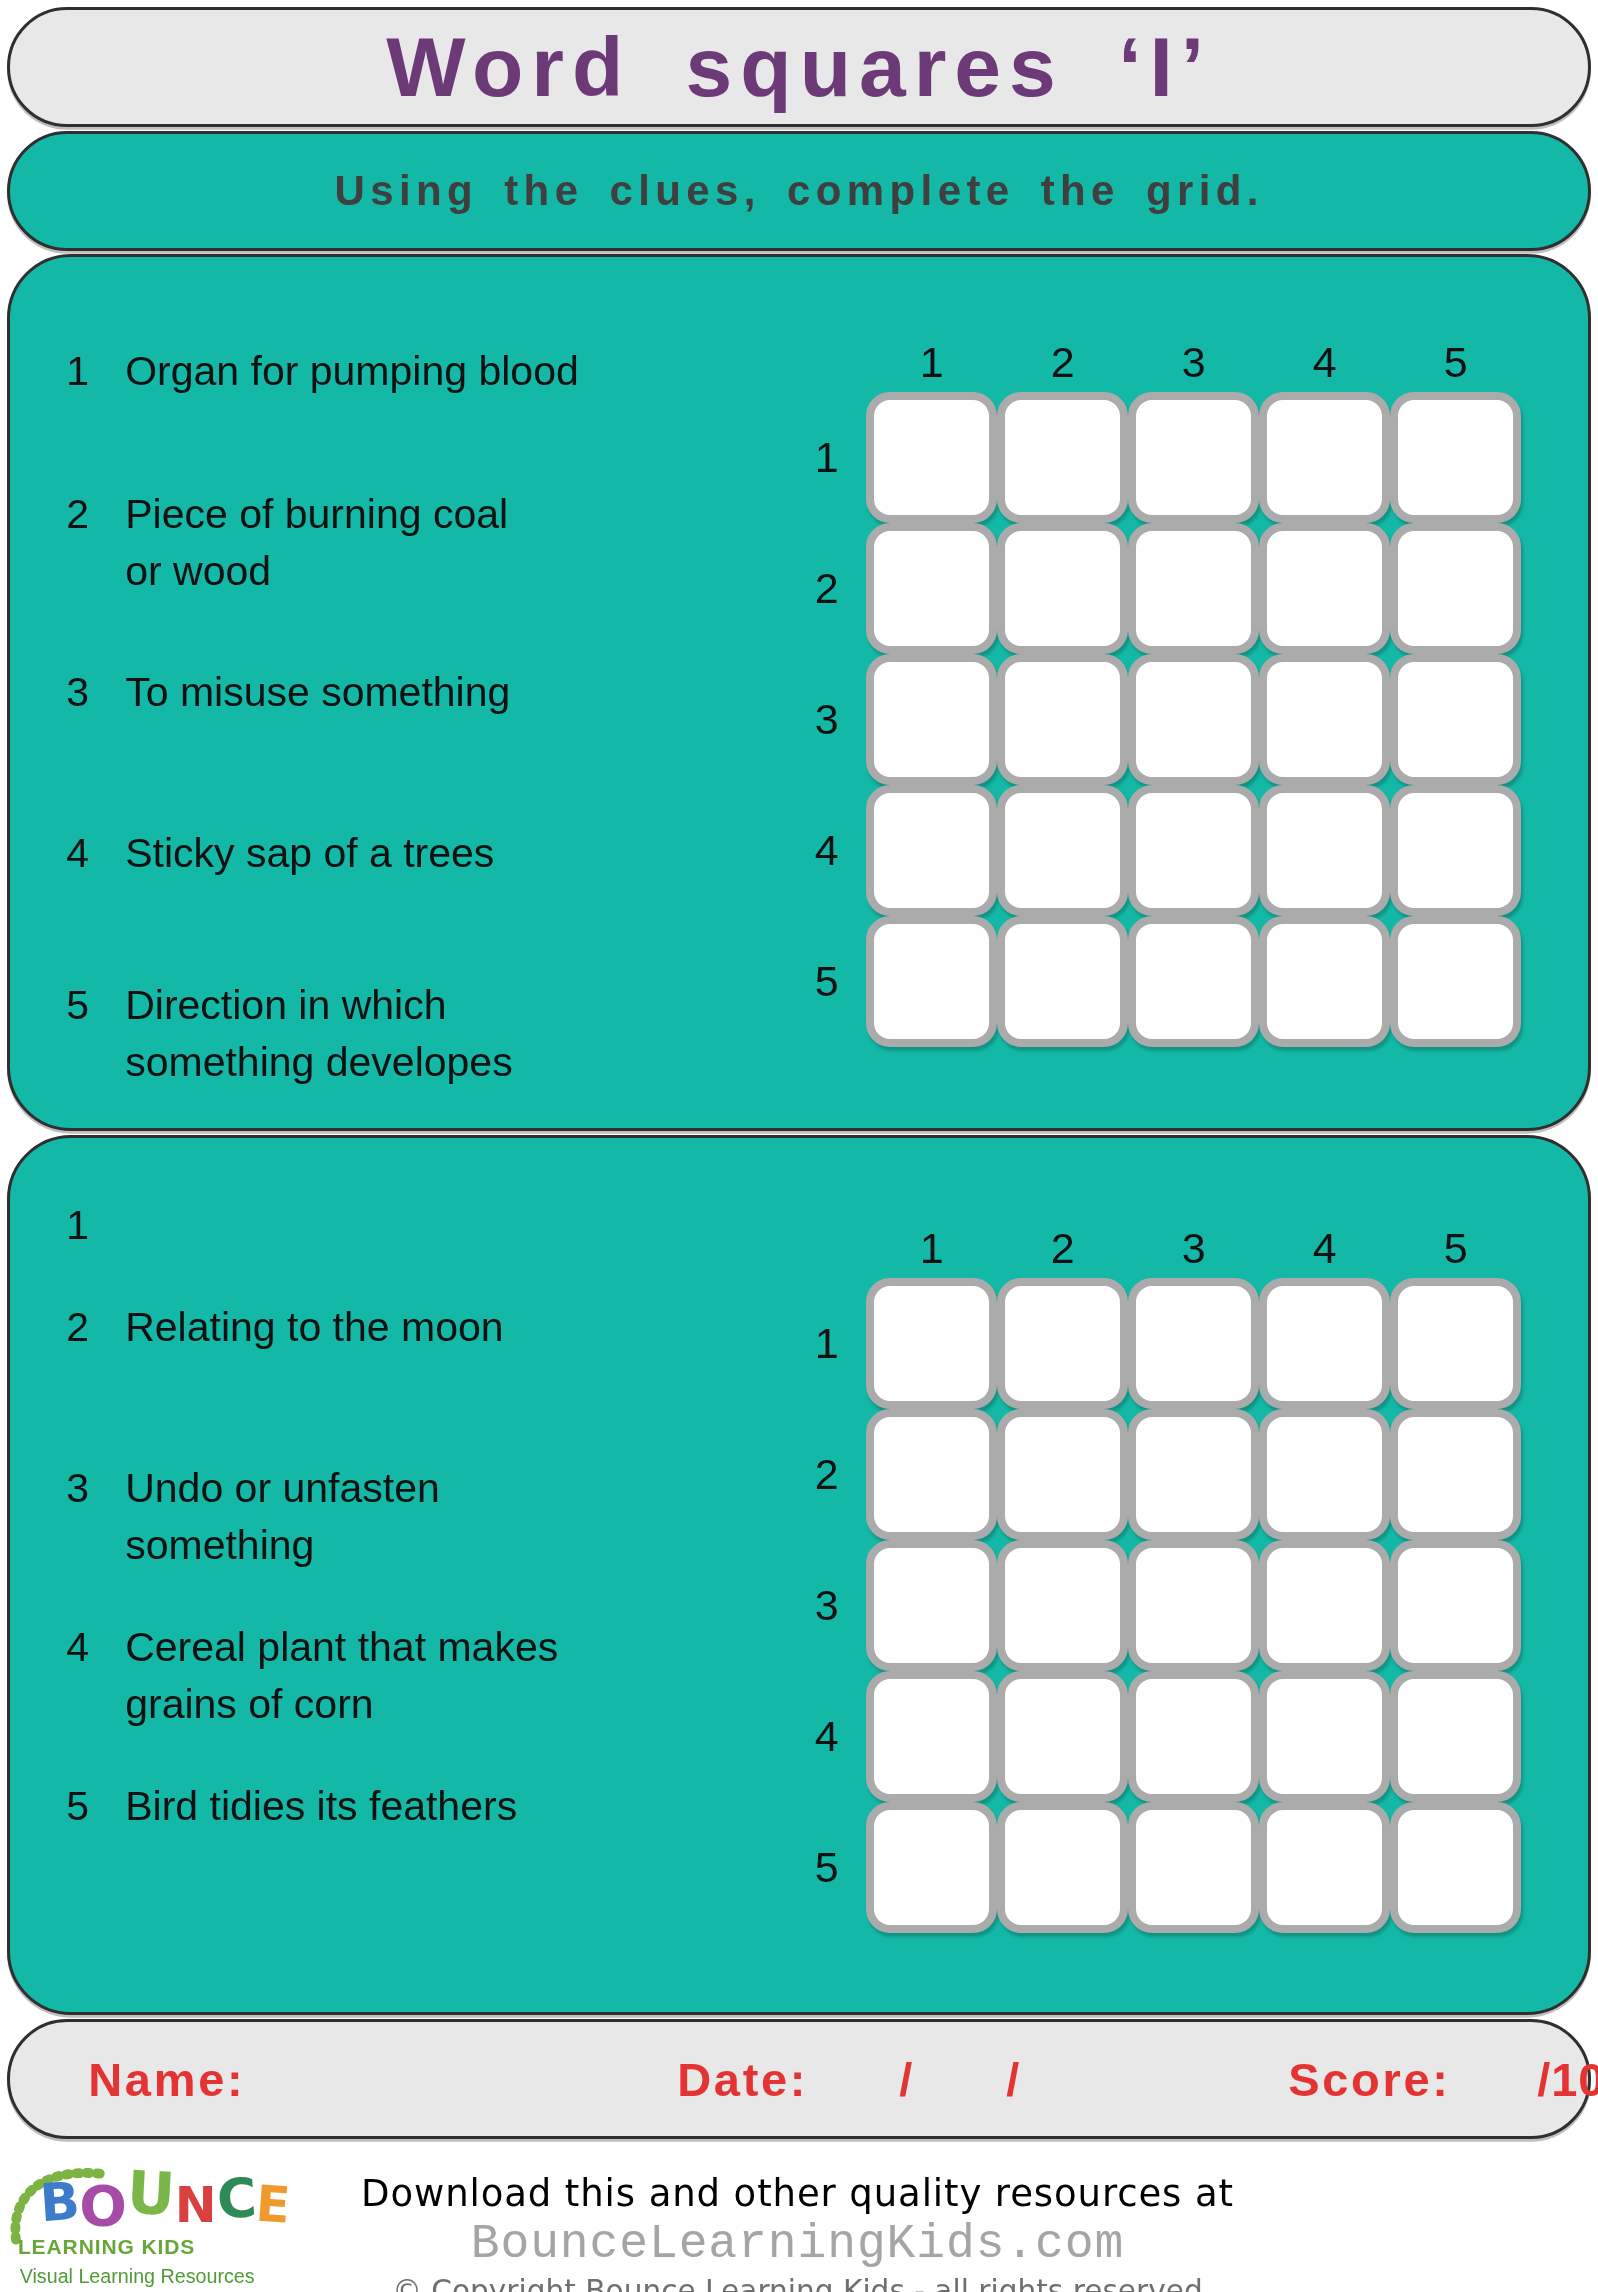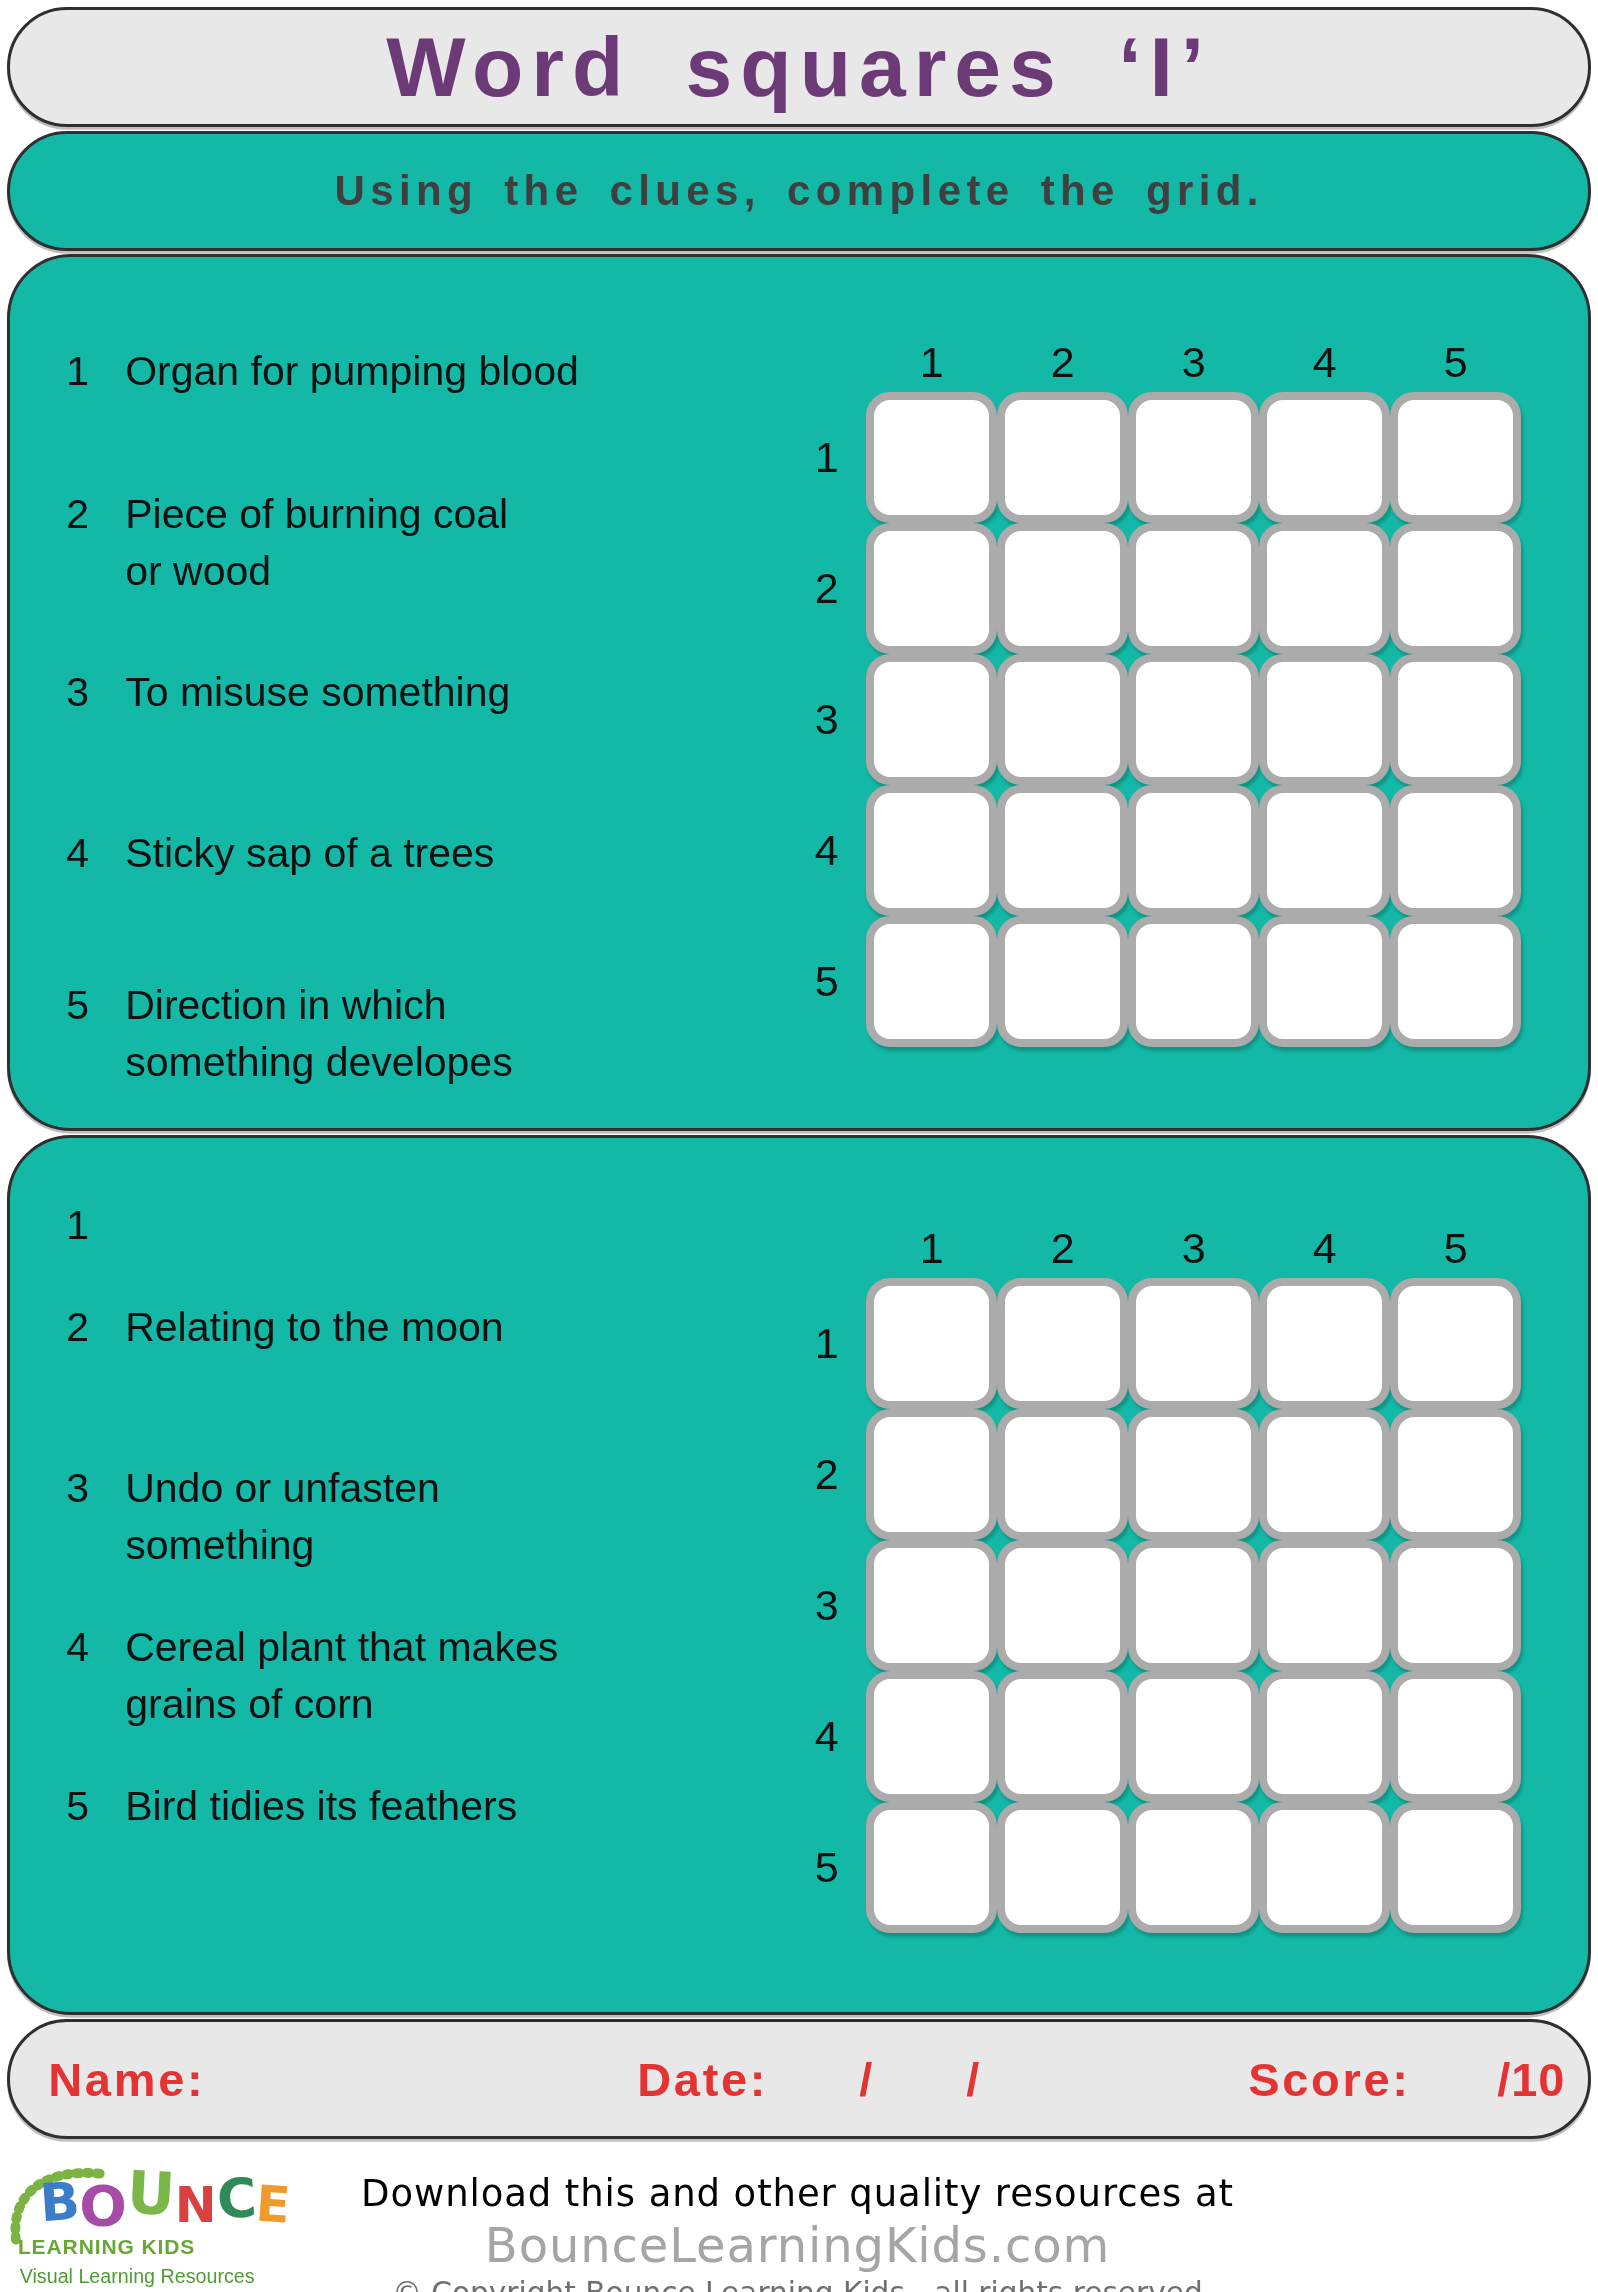--- a/index.html
+++ b/index.html
@@ -50,34 +50,34 @@
   .grid-body{display:flex;}
   .row-headers{width:79px;display:flex;flex-direction:column;font-size:43px;}
   .row-headers span{height:131px;display:flex;align-items:center;justify-content:center;}
   .cells{display:grid;grid-template-columns:repeat(5,131px);grid-auto-rows:131px;
          filter:drop-shadow(2.7px 4.5px 1.8px rgba(0,0,0,0.20));}
   .cell{box-sizing:border-box;border:8px solid #ababab;border-radius:24px;background:#fff;}
 
   
   .name-bar{top:2019px;height:120px;background:#e9e8e9;}
   .nb{position:absolute;top:50%;transform:translateY(-50%);
-      font-size:47px;font-weight:bold;letter-spacing:2.7px;color:#e43333;white-space:nowrap;}
+      font-size:47px;font-weight:bold;letter-spacing:2.7px;color:#e43333;white-space:nowrap;margin-left:40px;}
   .nb-name{left:38px;}
   .nb-date{left:627px;}
   .nb-slash1{left:849px;}
   .nb-slash2{left:956px;}
   .nb-score{left:1238px;text-align:center;}
   .nb-scoreval{left:1487px;letter-spacing:0.9px;}
 
   
   .footer{position:absolute;left:0;top:2142px;width:1599px;height:150px;}
   .dl-center{position:absolute;left:269px;width:1057px;top:30px;text-align:center;
              font-family:"DejaVu Sans",sans-serif;}
   .dl-line1{font-size:37px;color:#000000;letter-spacing:0.9px;}
-  .dl-line2{font-size:48px;color:#a5a5a5;letter-spacing:0.9px;margin-top:1.8px;}
+  .dl-line2{font-size:48px;color:#a5a5a5;letter-spacing:0.9px;margin-top:1.8px;font-family:Liberation Mono, monospace;}
   .dl-line3{font-size:29.6px;color:#6f6f6f;margin-top:3.6px;}
   .doc-code{position:absolute;right:12.5px;top:90px;font-size:42px;color:#9c9c9c;
             font-family:"DejaVu Sans",sans-serif;letter-spacing:1.8px;}
 
   
   .logo{position:absolute;left:12.5px;top:23px;width:251px;height:125px;}
   .coil{position:absolute;left:-5.4px;top:-3.6px;}
   .bounce-word{position:absolute;left:27px;top:0;white-space:nowrap;}
   .bl{display:inline-block;font-weight:800;font-family:"DejaVu Sans",sans-serif;}
   .bl-b{color:#3d7cc9;font-size:52px;transform:rotate(-4deg);}

